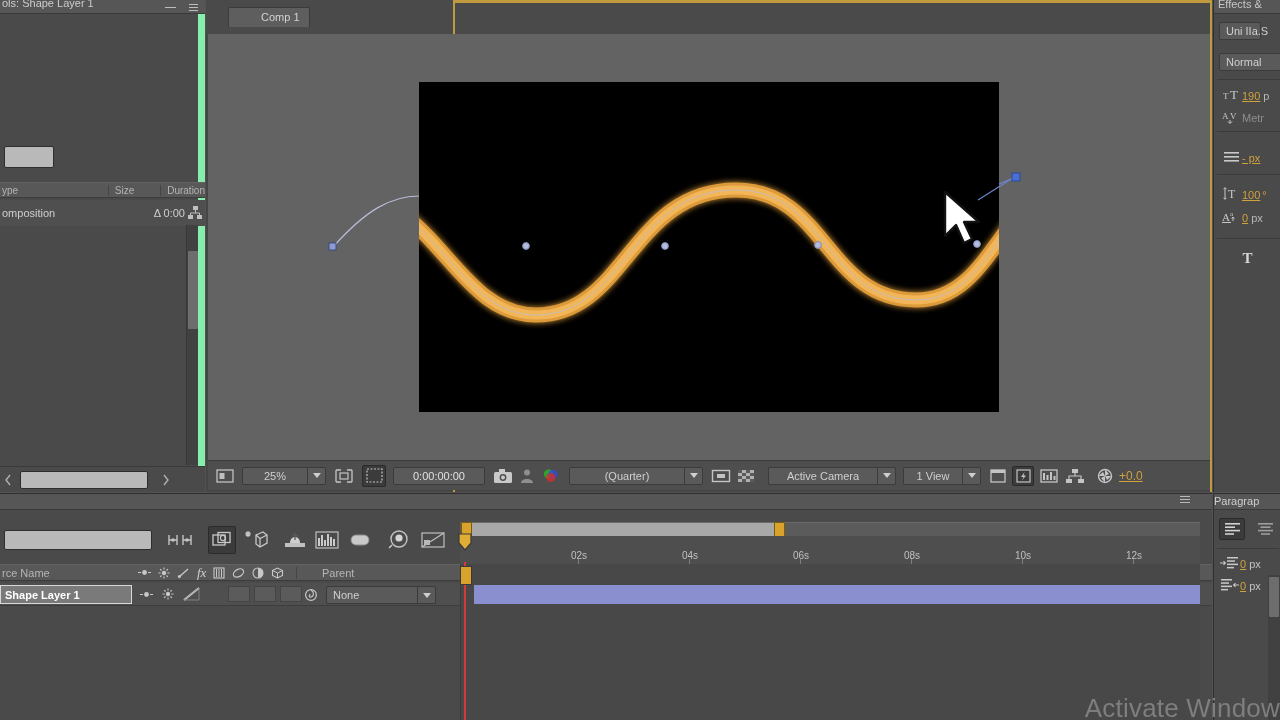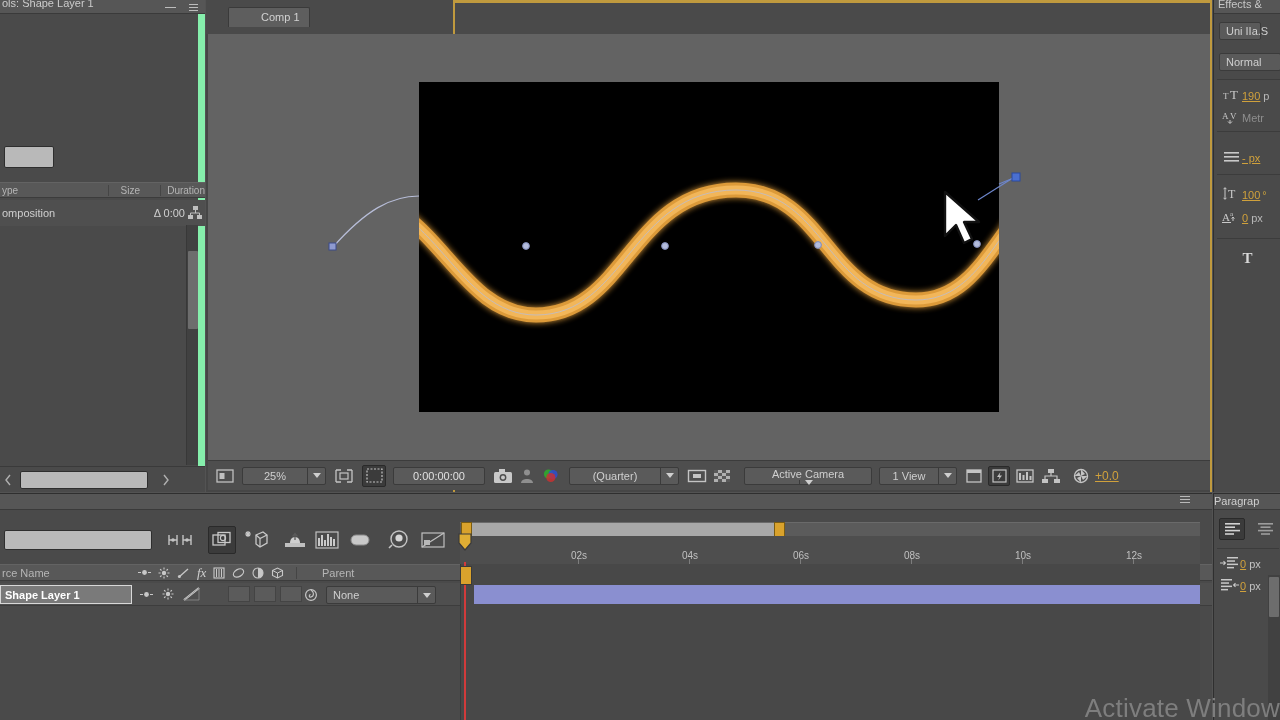--- a/index.html
+++ b/index.html
@@ -132,21 +132,21 @@
       <div style="width:9px;height:1px;background:#bdbdbd;"></div>
       <div style="width:9px;height:1px;background:#bdbdbd;"></div>
       <div style="width:9px;height:1px;background:#bdbdbd;"></div>
     </div>
   </div>
 
   <input class="abs field" id="proj-search" value="" style="">
 
   <div class="abs colhdr" id="proj-cols" style="display:flex;align-items:center;">
     <div style="width:80px;padding-left:2px;">ype</div>
-    <div style="width:55px;border-left:1px solid #454545;padding-left:12px;margin-left:32px;">Size</div>
+    <div style="width:55px;border-left:1px solid #454545;padding-left:6px;margin-left:32px;">Size</div>
     <div style="flex:1;border-left:1px solid #454545;padding-left:6px;">Duration</div>
   </div>
 
   <div class="abs" id="proj-row" style="display:flex;align-items:center;font-size:11px;color:#cfcfcf;">
     <div style="width:120px;padding-left:2px;">omposition</div>
     <div style="flex:1;text-align:right;padding-right:20px;">Δ 0:00</div>
     <svg class="abs" style="right:2px;top:5px;" width="16" height="16" viewBox="0 0 16 16">
       <rect x="6" y="1" width="5" height="4" fill="#bfbfbf"></rect>
       <rect x="1" y="10" width="5" height="4" fill="#bfbfbf"></rect>
       <rect x="10" y="10" width="5" height="4" fill="#bfbfbf"></rect>
@@ -260,21 +260,21 @@
       <circle cx="9" cy="5.5" r="3" fill="#8f8f8f"></circle>
       <path d="M3 16 C3 10.5 15 10.5 15 16 Z" fill="#8f8f8f"></path>
     </svg>
     <div class="tb-gap" style="width:4px;"></div>
     <svg class="icobtn" width="22" height="18" viewBox="0 0 22 18">
       <circle cx="8.5" cy="7" r="4.6" fill="#2fa52f" opacity="0.95"></circle>
       <circle cx="13" cy="7.6" r="4.6" fill="#2f4fd0" opacity="0.85"></circle>
       <circle cx="10.8" cy="10.5" r="4.6" fill="#d02f2f" opacity="0.8"></circle>
     </svg>
     <div class="tb-gap"></div>
-    <div class="ddn" style="width:110px;">
+    <div class="ddn" style="width:134px;">
       <div class="lbl">(Quarter)</div>
       <div class="arw">
           <div class="tri-d"></div>
         </div>
     </div>
     <div class="tb-gap"></div>
     <svg class="icobtn" width="22" height="18" viewBox="0 0 22 18">
       <rect x="2.5" y="3.5" width="17" height="11" fill="none" stroke="#c4c4c4" stroke-width="1.4"></rect>
       <rect x="7" y="7" width="8" height="4" fill="#c4c4c4"></rect>
     </svg>
@@ -286,21 +286,21 @@
           <rect x="10" y="3" width="4" height="3"></rect>
         <rect x="6" y="6" width="4" height="3"></rect>
           <rect x="14" y="6" width="4" height="3"></rect>
         <rect x="2" y="9" width="4" height="3"></rect>
           <rect x="10" y="9" width="4" height="3"></rect>
         <rect x="6" y="12" width="4" height="3"></rect>
           <rect x="14" y="12" width="4" height="3"></rect>
       </g>
     </svg>
     <div class="tb-gap" style="width:12px;"></div>
-    <div class="ddn" style="width:128px;flex-direction:column;">
+    <div class="ddn" style="width:128px;">
       <div class="lbl">Active Camera</div>
       <div class="arw">
           <div class="tri-d"></div>
         </div>
     </div>
     <div class="tb-gap"></div>
     <div class="ddn" style="width:78px;">
       <div class="lbl">1 View</div>
       <div class="arw">
           <div class="tri-d"></div>

